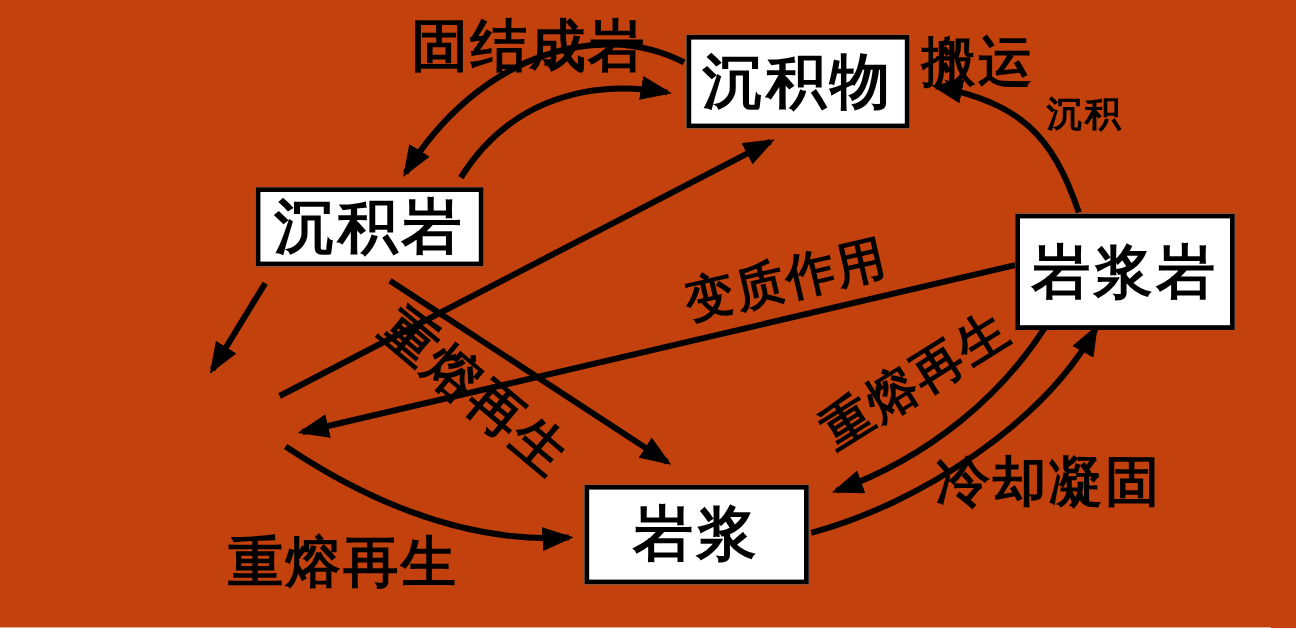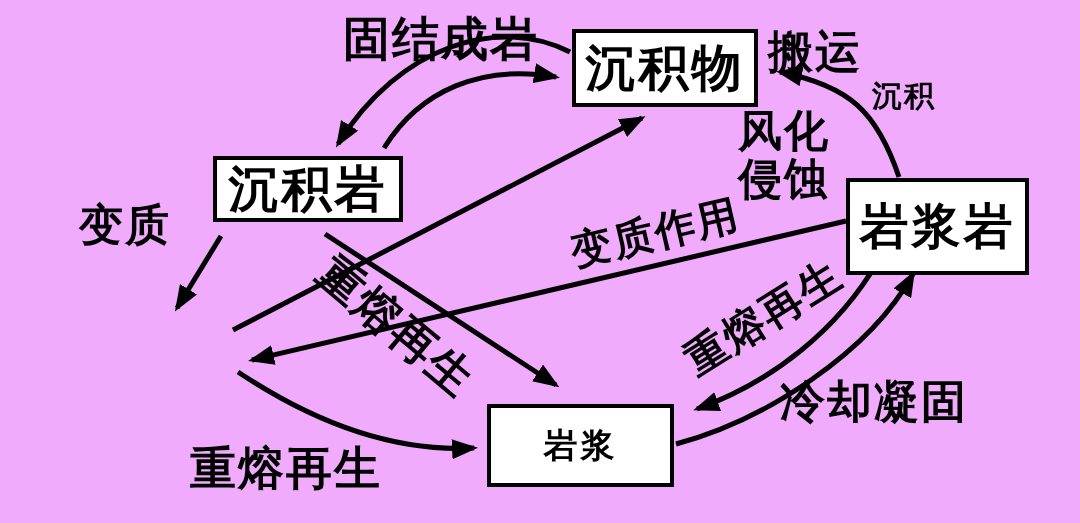--- a/index.html
+++ b/index.html
@@ -1,19 +1,19 @@
 <!DOCTYPE html>
 <html><head>
 <meta charset="utf-8">
 <style>
   html,body{margin:0;padding:0;background:#fff;}
   .canvas{
     position:relative;
     width:1080px;height:523px;
-    background:#f0abfc;
+    background:#c2410c;
     overflow:hidden;
     font-family:"Liberation Serif","DejaVu Serif",serif;
     color:#000;
   }
   .wires{position:absolute;left:0;top:0;width:1080px;height:523px;}
   .node{
     position:absolute;
     border:4px solid #000;
     background:#fff;
     display:flex;align-items:center;justify-content:center;
@@ -60,37 +60,32 @@
 
   <div class="node" style="left:572px;top:29px;width:186px;height:78px;font-size:50px;">
     <span>沉积物</span>
   </div>
   <div class="node" style="left:213px;top:156px;width:190px;height:66px;font-size:50px;">
     <span>沉积岩</span>
   </div>
   <div class="node" style="left:846px;top:178px;width:183px;height:97px;font-size:49px;">
     <span>岩浆岩</span>
   </div>
-  <div class="node" style="left:487px;top:404px;width:187px;height:83px;font-size:34px;">
+  <div class="node" style="left:487px;top:404px;width:187px;height:83px;font-size:50px;">
     <span>岩浆</span>
   </div>
 
   <div class="plabel" style="left:300px;top:14px;font-size:47px;margin-left:43px;">固结成岩</div>
 
   <div class="plabel" style="left:768px;top:28px;font-size:45px;">搬运</div>
 
   <div class="plabel" style="left:872px;top:80px;font-size:30px;">沉积</div>
 
-  <div class="plabel stack" style="left:738px;top:108px;font-size:44px;">
-    <div>风化</div>
-    <div>侵蚀</div>
-  </div>
 
   <div class="plabel stack" style="left:79px;top:202px;font-size:44px;">
-    <div>变质</div>
   </div>
 
   <div class="plabel rot" style="left:655px;top:233px;font-size:41px;transform:translate(-50%,-50%) rotate(-13deg);">变质作用</div>
 
   <div class="plabel rot" style="left:396px;top:327px;font-size:45px;transform:translate(-50%,-50%) rotate(40deg);">重熔再生</div>
 
   <div class="plabel rot" style="left:764px;top:318px;font-size:42px;transform:translate(-50%,-50%) rotate(-32deg);">重熔再生</div>
 
   <div class="plabel" style="left:190px;top:444px;font-size:46px;">重熔再生</div>
 

